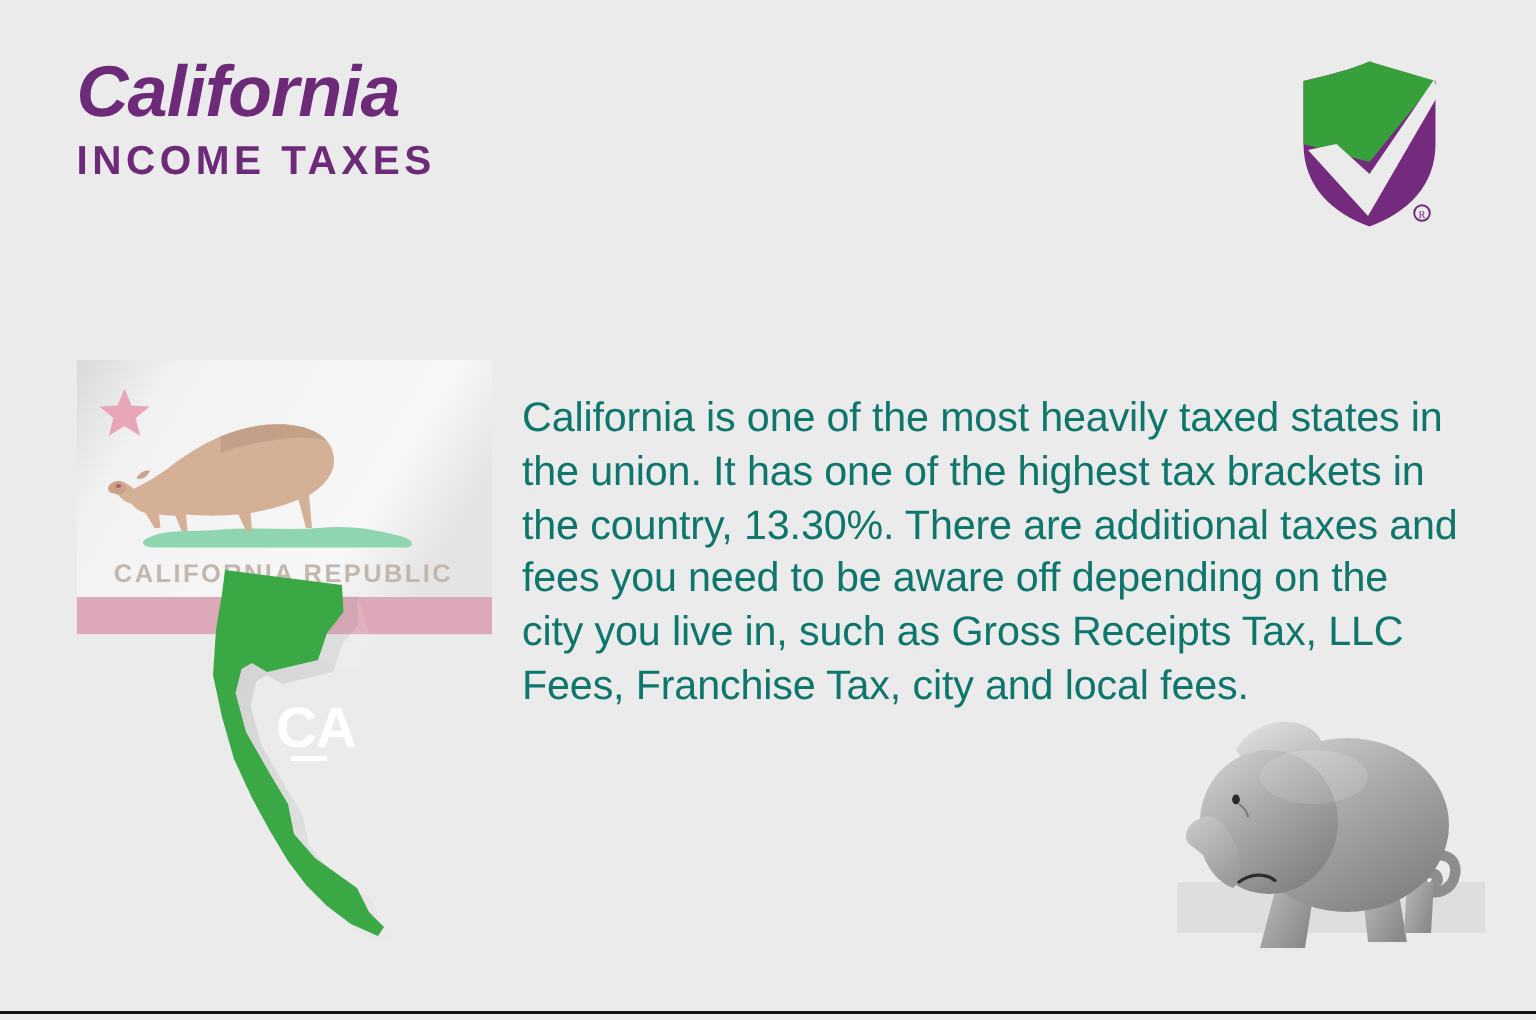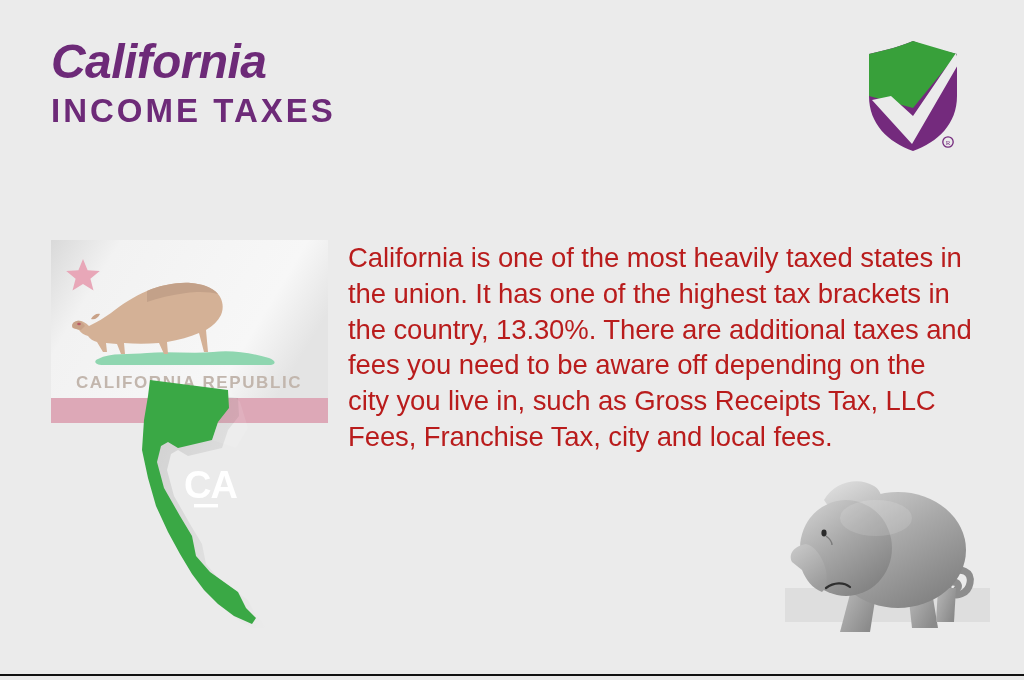--- a/index.html
+++ b/index.html
@@ -25,21 +25,21 @@
     font-size:48px;
     font-weight:bold;
     color:#6d2a78;
     line-height:1.0;
     letter-spacing:-0.6px;
     white-space:nowrap;
     font-style:italic;
   }
   #subtitle {
     margin-top:6px;
-    font-size:33px;
+    font-size:27px;
     font-weight:bold;
     color:#6d2a78;
     letter-spacing:3.0px;
     white-space:nowrap;
   }
 
   
   #logo { position:absolute; left:866px; top:40px; width:94px; height:112px; }
   #logo svg { display:block; width:94px; height:112px; }
 
@@ -180,21 +180,21 @@
 
       <path d="M92 12 L93 30 L82 44 L76 62 L100 70 L112 50 L104 24 Z" fill="#ffffff" opacity="0.10"></path>
 
       <g>
         <text x="48" y="120" font-family="'Liberation Sans Narrow','Liberation Sans',sans-serif" font-size="38" font-weight="bold" letter-spacing="-1" fill="#ffffff">CA</text>
         <rect x="58" y="126" width="24" height="3.4" fill="#ffffff"></rect>
       </g>
     </svg>
   </div>
 
-  <div id="body-copy" style="color: #b91c1c;">California is one of the most heavily taxed states in the union. It has one of the highest tax brackets in the country, 13.30%. There are additional taxes and fees you need to be aware off depending on the city you live in, such as Gross Receipts Tax, LLC Fees, Franchise Tax, city and local fees.</div>
+  <div id="body-copy" style="color: #0f766e; margin-top: 20px;">California is one of the most heavily taxed states in the union. It has one of the highest tax brackets in the country, 13.30%. There are additional taxes and fees you need to be aware off depending on the city you live in, such as Gross Receipts Tax, LLC Fees, Franchise Tax, city and local fees.</div>
 
   <div id="piggy-band" style="background: rgb(222, 222, 222);"></div>
   <div id="piggy">
     <svg viewBox="0 0 220 172">
       <defs>
         <linearGradient id="pigBody" x1="0.15" y1="0" x2="0.85" y2="1">
           <stop offset="0" stop-color="#cfcfcf"></stop>
           <stop offset="0.42" stop-color="#a9a9a9"></stop>
           <stop offset="1" stop-color="#7c7c7c"></stop>
         </linearGradient>

